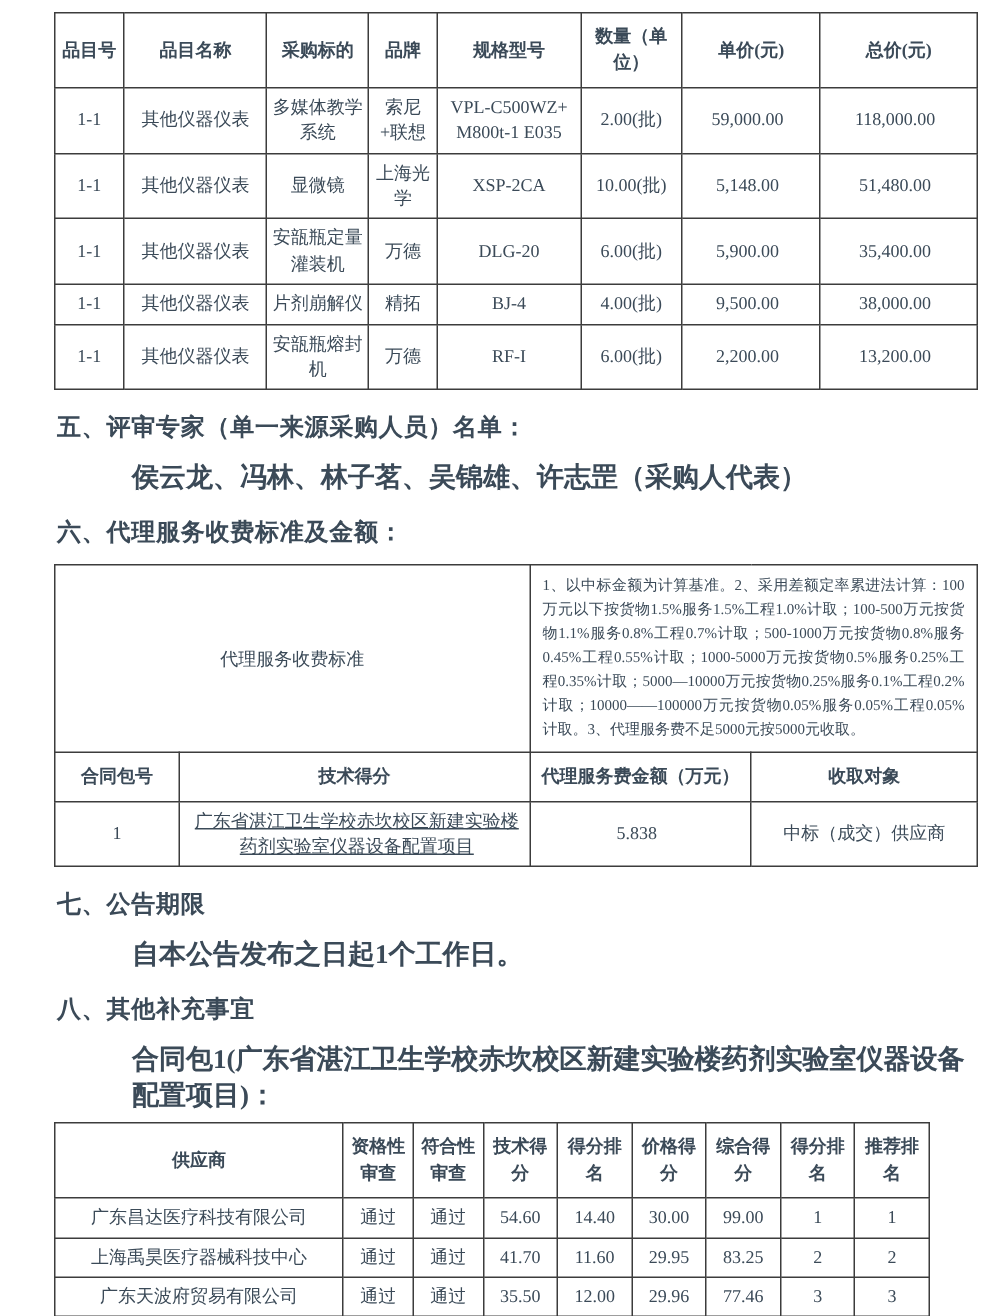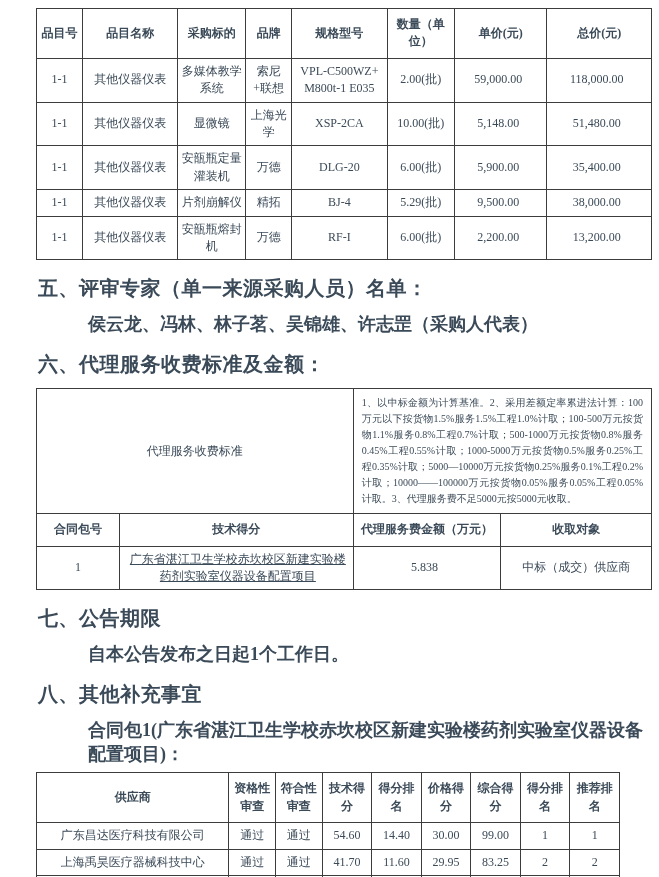--- a/index.html
+++ b/index.html
@@ -25,21 +25,21 @@
     color: #3b4a58;
   }
   .doc-table th { font-weight: bold; padding: 7px 3px; }
   .items-table td.model { word-break: break-all; }
   .ta-l { text-align: center; padding-left: 6px !important; text-decoration: underline; }
   .ta-r { text-align: center; padding-right: 8px !important; }
   .ta-j { text-align: justify !important; padding: 6px 8px !important; line-height: 1.6 !important; }
 
   .section-title {
     font-weight: bold;
-    font-size: 20px;
+    font-size: 16px;
     margin: 15px 0 10px 2px;
     letter-spacing: 0.5px;
   }
   .section-body {
     font-weight: bold;
     font-size: 18px;
     margin: 0 0 6px 52px;
   }
   .fee-table { margin-top: 2px; }
   .fee-table td.fee-text { font-size: 10px; }
@@ -105,21 +105,21 @@
         <td>6.00(批)</td>
         <td class="ta-r">5,900.00</td>
         <td class="ta-r">35,400.00</td>
       </tr>
       <tr>
         <td>1-1</td>
         <td>其他仪器仪表</td>
         <td>片剂崩解仪</td>
         <td>精拓</td>
         <td class="model">BJ-4</td>
-        <td>5.29(批)</td>
+        <td>4.00(批)</td>
         <td class="ta-r">9,500.00</td>
         <td class="ta-r">38,000.00</td>
       </tr>
       <tr>
         <td>1-1</td>
         <td>其他仪器仪表</td>
         <td>安瓿瓶熔封机</td>
         <td>万德</td>
         <td class="model">RF-I</td>
         <td>6.00(批)</td>

